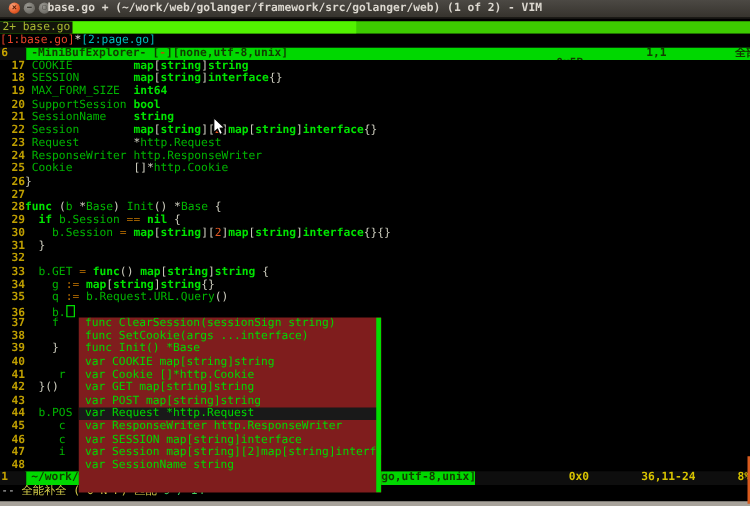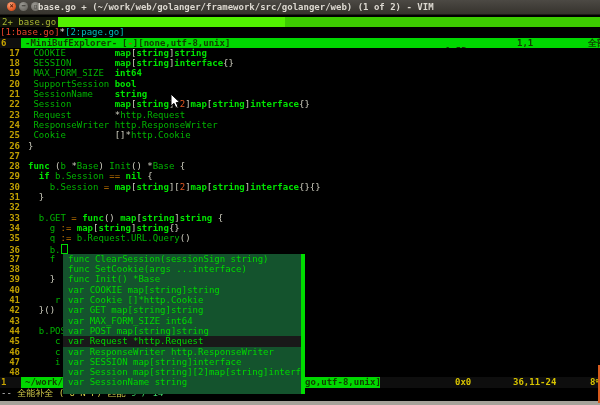--- a/index.html
+++ b/index.html
@@ -31,28 +31,28 @@
   .sline{background:#0e0e0e;}
   .notch{position:absolute;left:0;top:0;bottom:0;width:20px;background:#0e0e0e;
          color:#c7a400;font-weight:bold;padding-left:1px;}
   .green-seg{position:absolute;top:0;bottom:0;background:#00d800;}
   .sline span.sl{position:absolute;top:0;color:#123b00;font-weight:bold;}
   .sline span.ylw{position:absolute;top:0;color:#d8c400;font-weight:bold;}
   .flag-dash{color:#b45309;}
 
   
   .ln{display:inline-block;width:20px;text-align:right;color:#bf9f00;font-weight:bold;}
-  .codetext{margin-left:8px;}
+  .codetext{}
   .ct{color:#00b400;} .ck{color:#00e400;font-weight:bold;} .cp{color:#cfcfc0;}
   .cn{color:#e25822;} .co{color:#c87800;}
   .cursor-cell{display:inline-block;width:5px;height:8px;border:1px solid #00dd00;vertical-align:-1px;}
 
   
   .popup{position:absolute;left:63px;top:253.9px;width:242px;height:140px;
-         background:#14532d;z-index:5;overflow:hidden;}
+         background:#7f1d1d;z-index:5;overflow:hidden;}
   .pitem{height:10.3px;line-height:10.3px;padding-left:5px;color:#00d800;
          white-space:pre;overflow:hidden;}
   .pitem.sel{background:#191919;}
   .pscroll{position:absolute;right:0;top:0;width:4px;height:100%;background:#00dd00;}
 
   
   .cmdline{height:24px;line-height:11px;padding-left:1px;white-space:pre;overflow:hidden;}
   .cmd-dash{color:#d0d0d0;} .cmd-mode{color:#d6cf4a;} .cmd-count{color:#41d969;}
 
   .bottom-strip{position:absolute;left:0;right:0;top:401px;height:4px;background:#a7a29a;z-index:8;}
@@ -139,21 +139,20 @@
   </div>
 
   <div class="popup">
     <div id="popup-items">
         <div class="pitem">func ClearSession(sessionSign string)</div>
         <div class="pitem">func SetCookie(args ...interface)</div>
         <div class="pitem">func Init() *Base</div>
         <div class="pitem">var COOKIE map[string]string</div>
         <div class="pitem">var Cookie []*http.Cookie</div>
         <div class="pitem">var GET map[string]string</div>
-        <div class="pitem">var MAX_FORM_SIZE int64</div>
         <div class="pitem">var POST map[string]string</div>
         <div class="pitem sel">var Request *http.Request</div>
         <div class="pitem">var ResponseWriter http.ResponseWriter</div>
         <div class="pitem">var SESSION map[string]interface</div>
         <div class="pitem">var Session map[string][2]map[string]interface</div>
         <div class="pitem">var SessionName string</div>
       </div>
     <div class="pscroll"></div>
   </div>
 

